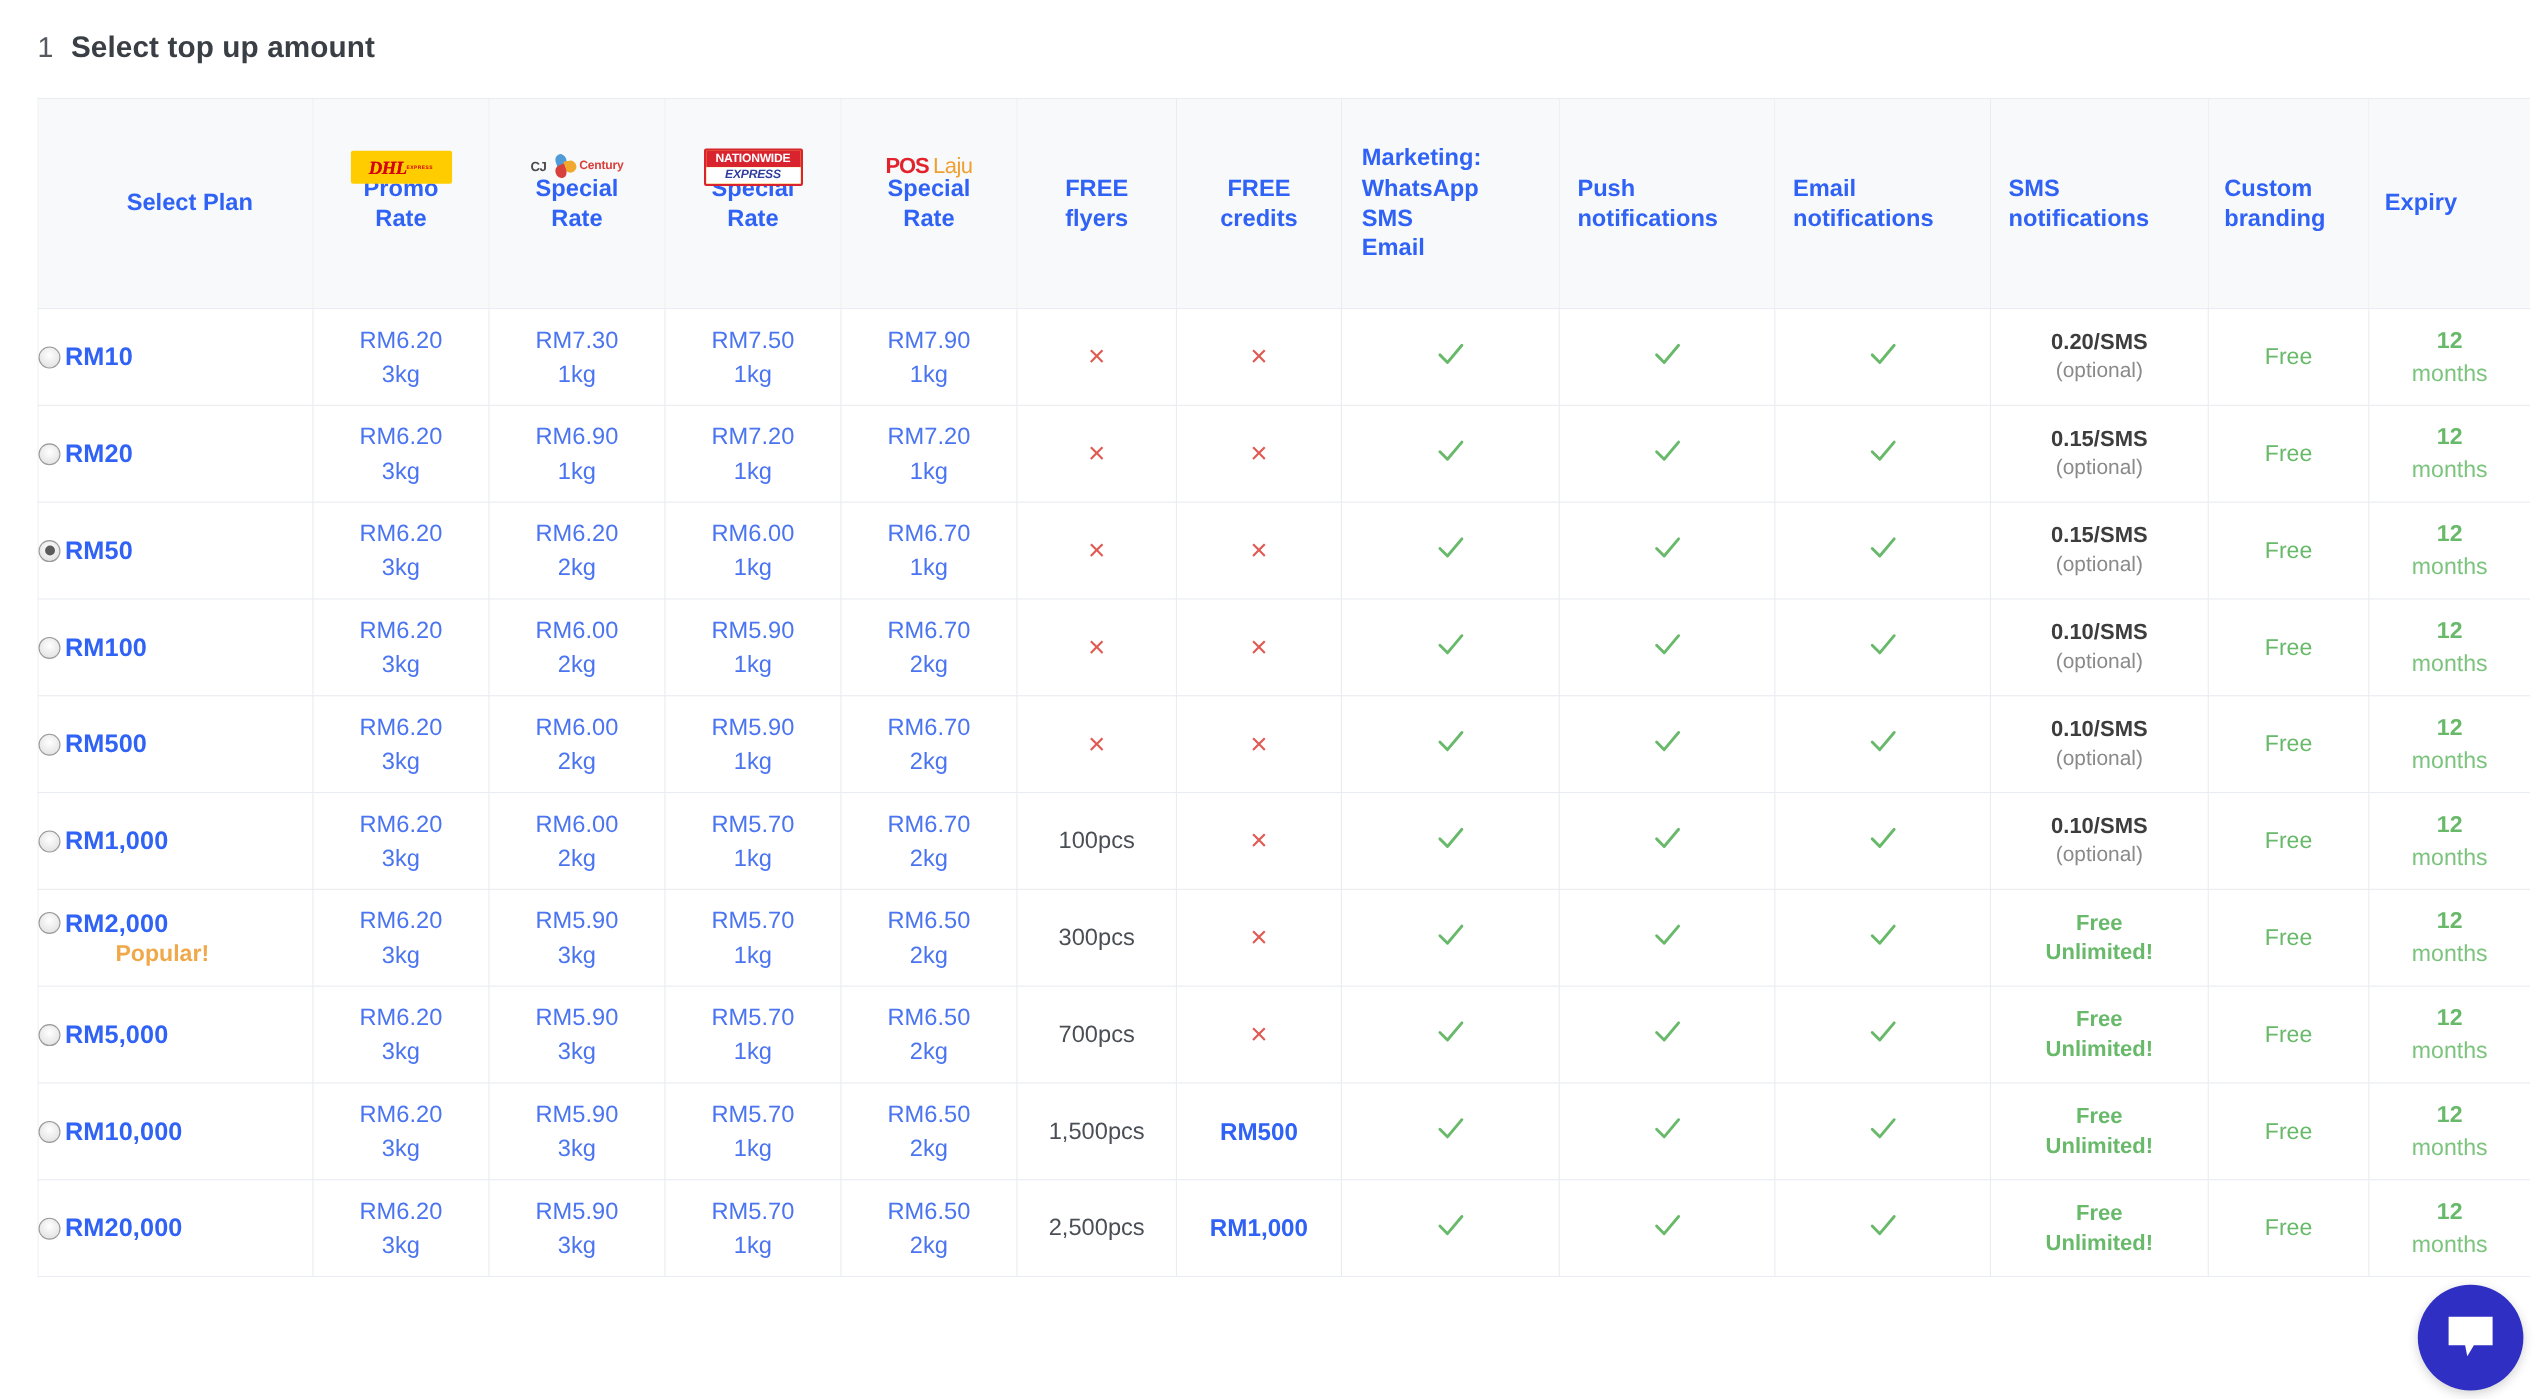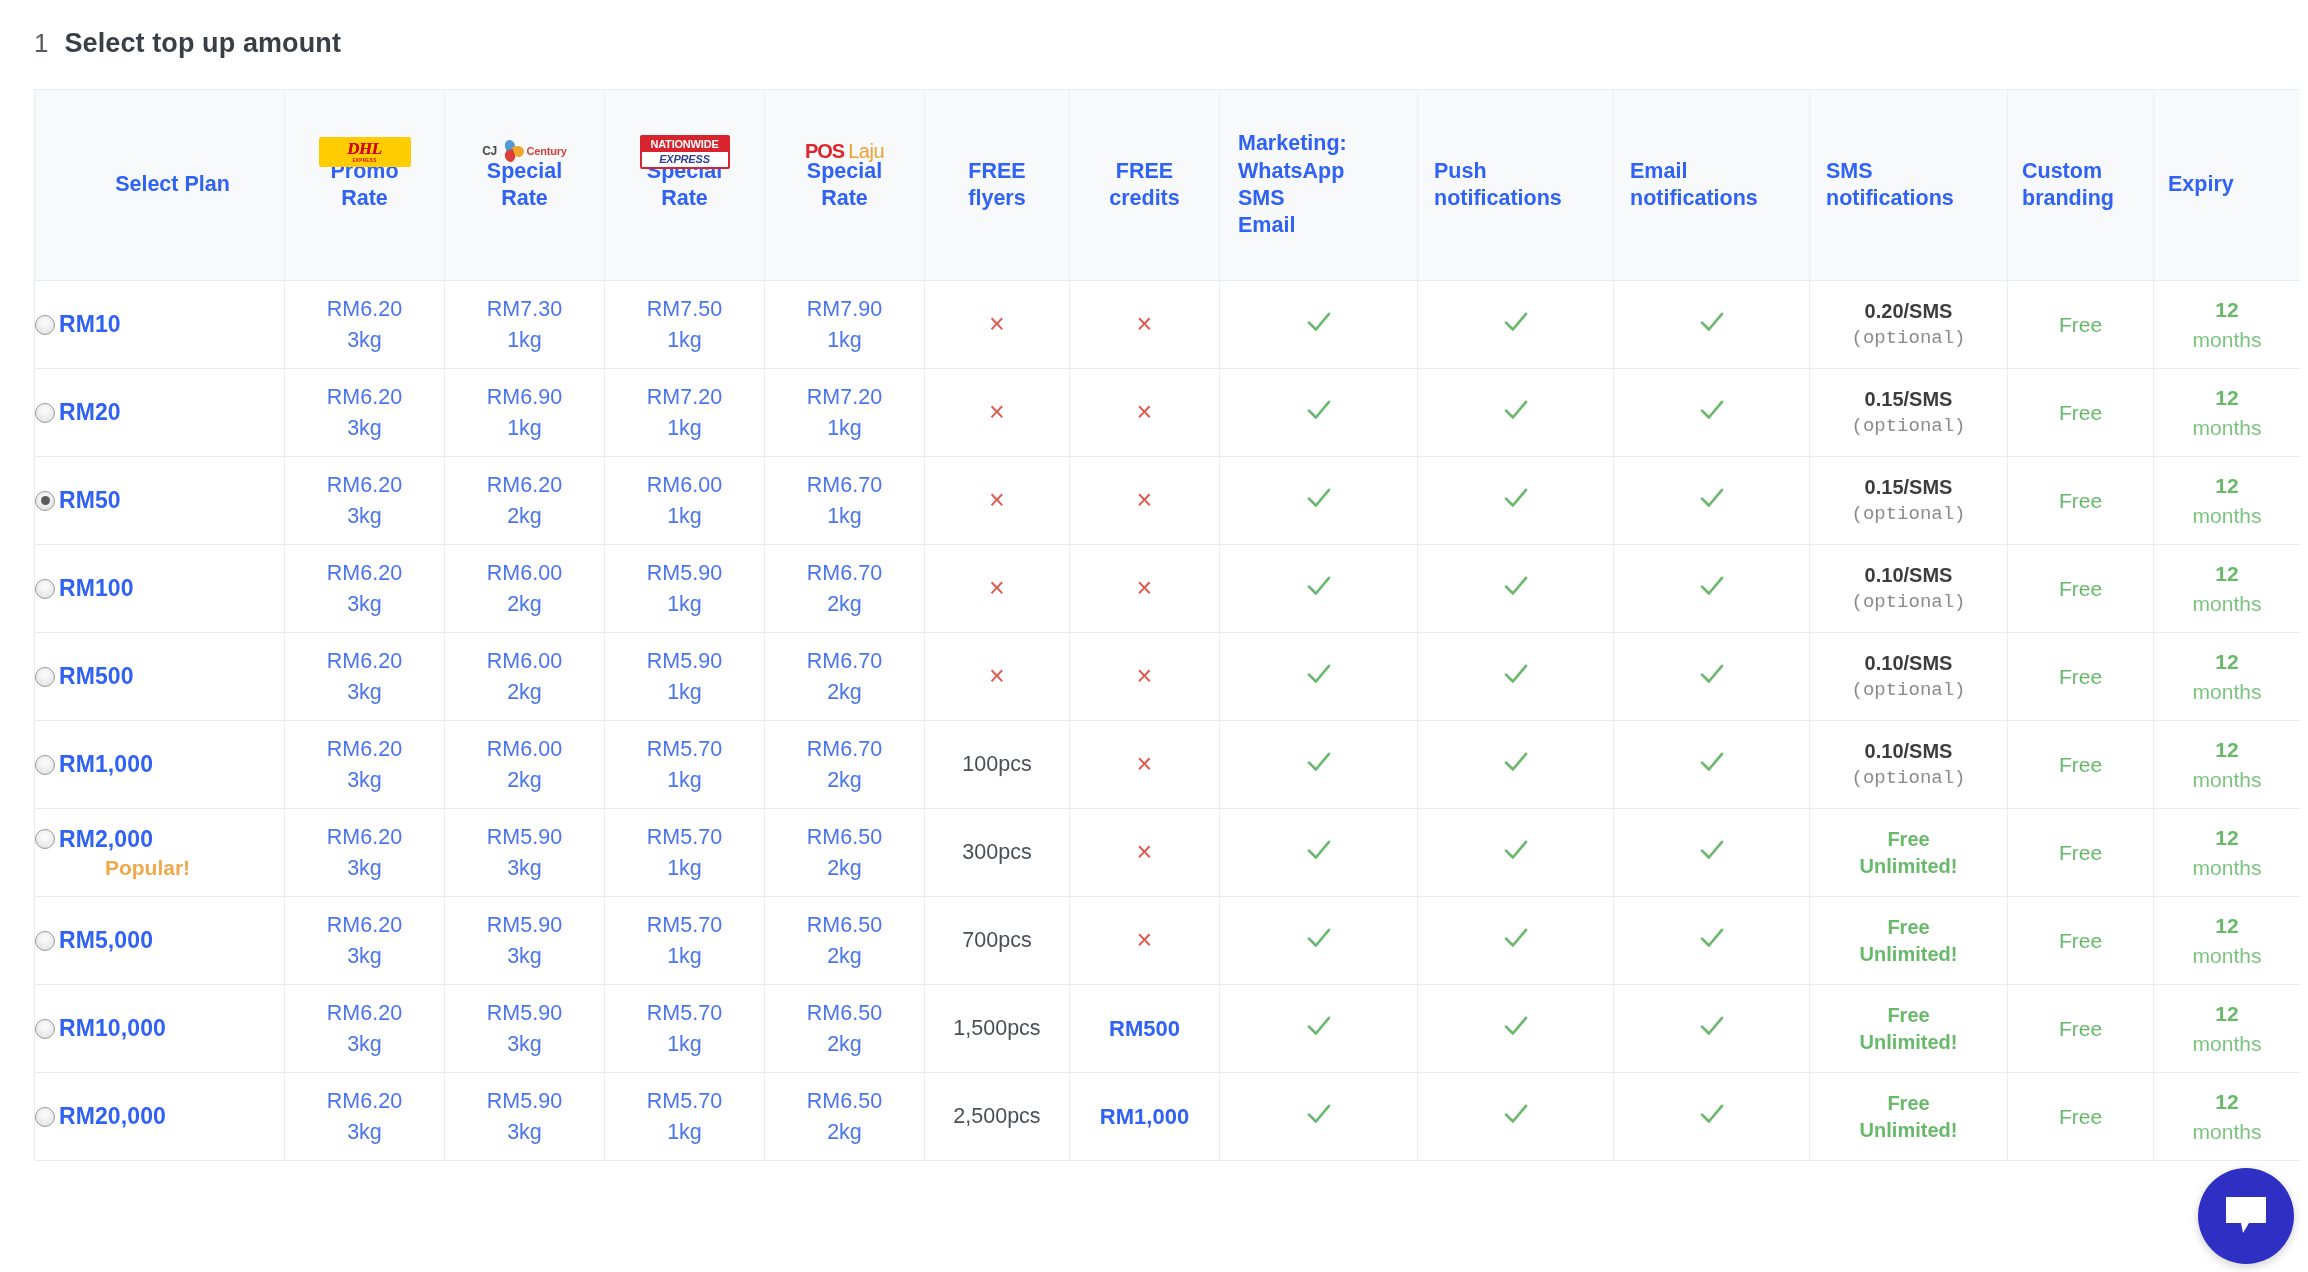--- a/index.html
+++ b/index.html
@@ -89,21 +89,20 @@
     align-items: center;
     justify-content: center;
   }
 
   
   .logo-dhl {
     width: 92px; height: 30px;
     background: #ffcc00;
     border-radius: 2px;
     display: flex; align-items: center; justify-content: center;
-    flex-direction: column;
   }
   .logo-dhl .dhl-txt {
     color: #d40511;
     font-family: "Liberation Serif", serif;
     font-style: italic;
     font-weight: 700;
     font-size: 17px;
     letter-spacing: -.5px;
     line-height: 1;
     text-shadow: 0 0 0 #d40511;
@@ -236,21 +235,20 @@
     font-weight: 700;
     font-size: 20px;
     line-height: 1.3;
   }
   .sms-opt {
     color: #8a8a8a;
     font-weight: 400;
     font-size: 19px;
     display: block;
     margin-top: 2px;
-    font-family: Liberation Mono, monospace;
   }
   .sms-free {
     color: #68b96a;
     font-weight: 700;
     font-size: 20px;
     line-height: 1.32;
   }
   .sms-free span { display: block; }
   .branding-free {
     color: #68b96a;

